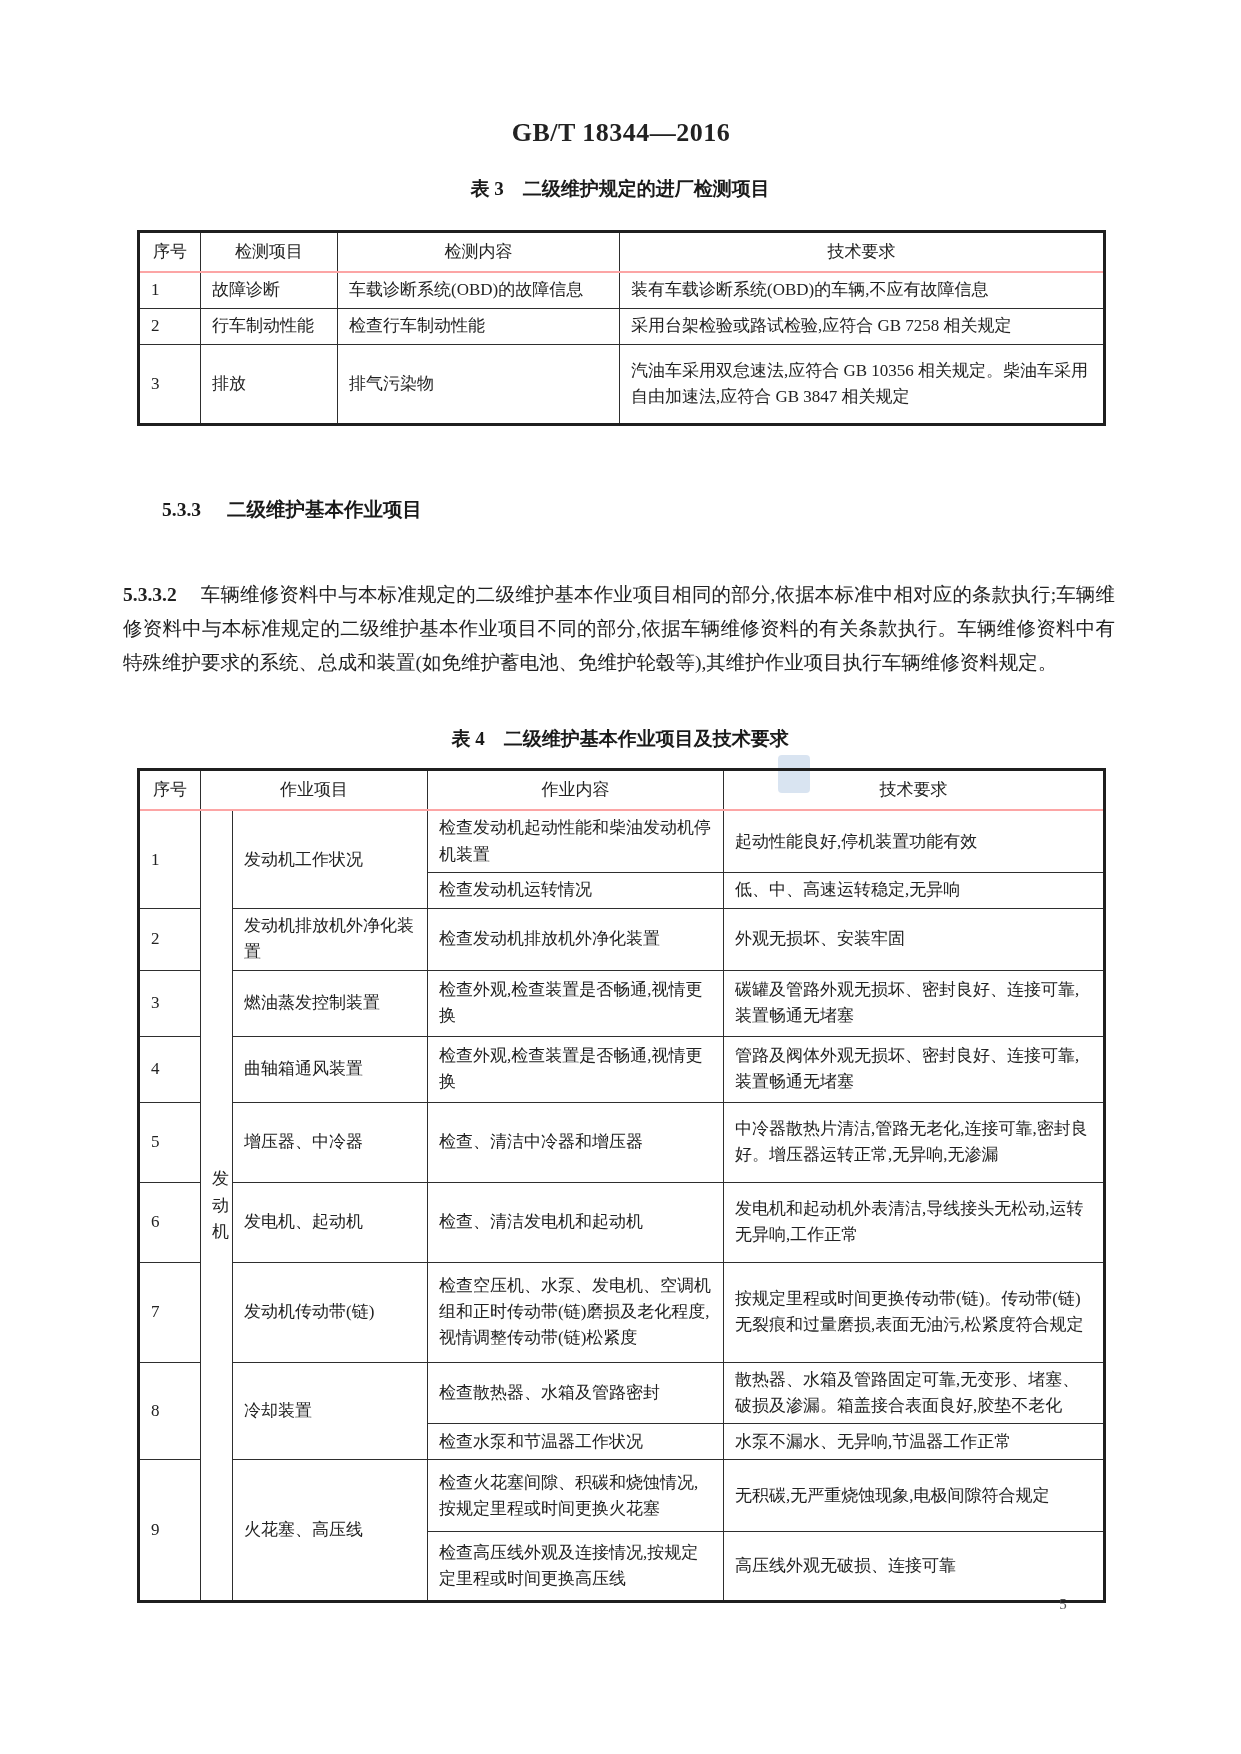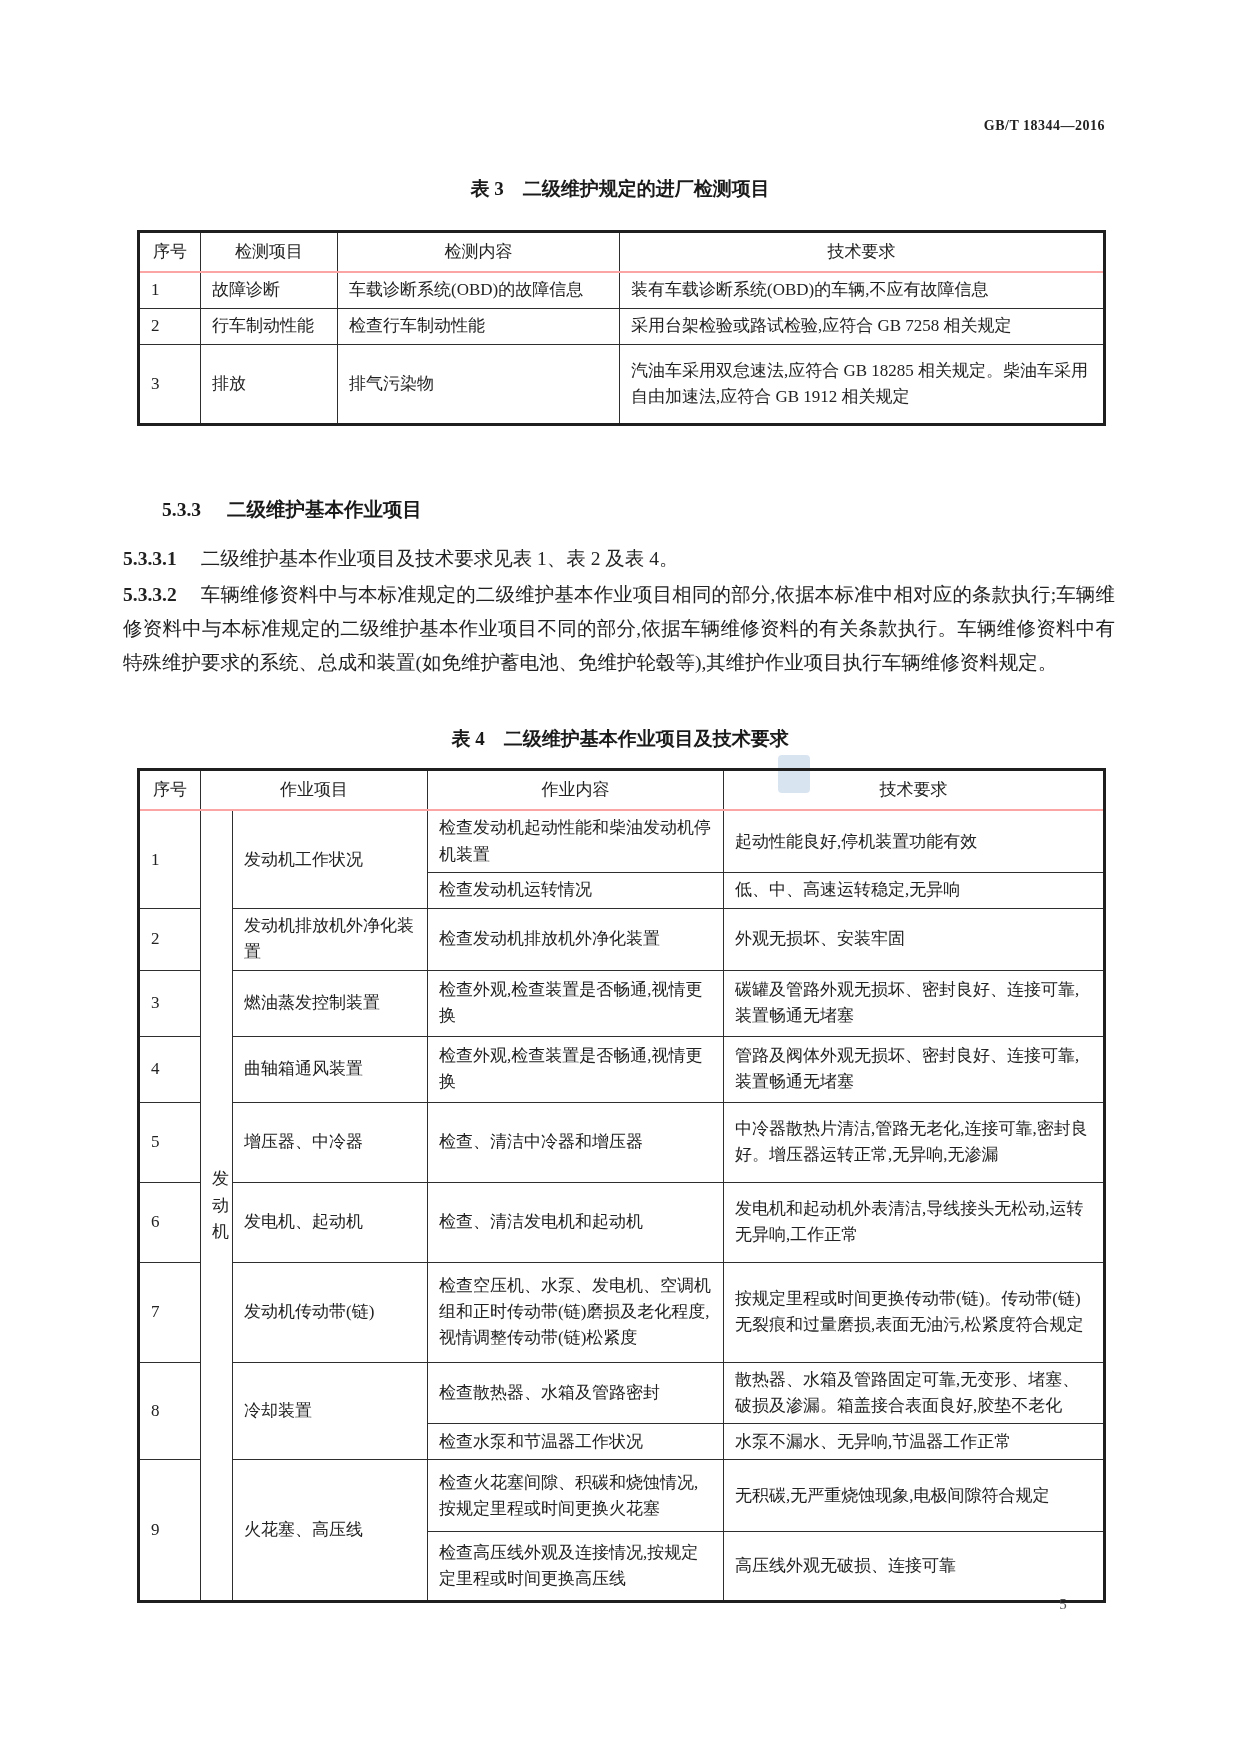--- a/index.html
+++ b/index.html
@@ -11,22 +11,22 @@
     background: #ffffff;
     font-family: "Liberation Serif", "DejaVu Serif", serif;
     color: #1d1d1d;
     overflow: hidden;
   }
   .doc-number {
     position: absolute;
     top: 118px;
     left: 137px;
     width: 968px;
-    text-align: right;
-    font-size: 14px;
+    text-align: center;
+    font-size: 26px;
     font-weight: bold;
     letter-spacing: 0.5px;
     color: #222;
   }
   .table-title {
     position: absolute;
     left: 137px;
     width: 966px;
     text-align: center;
     font-size: 19px;
@@ -146,32 +146,29 @@
       <tr style="height:36px">
         <td class="c-center">2</td>
         <td>行车制动性能</td>
         <td>检查行车制动性能</td>
         <td>采用台架检验或路试检验,应符合 GB 7258 相关规定</td>
       </tr>
       <tr style="height:80px">
         <td class="c-center">3</td>
         <td>排放</td>
         <td>排气污染物</td>
-        <td>汽油车采用双怠速法,应符合 GB 18285 相关规定。柴油车采用自由加速法,应符合 GB 1912 相关规定</td>
+        <td>汽油车采用双怠速法,应符合 GB 10356 相关规定。柴油车采用自由加速法,应符合 GB 3847 相关规定</td>
       </tr>
     </tbody>
   </table>
 
   <div class="heading-533">
     <span class="num">5.3.3</span><span>二级维护基本作业项目</span>
   </div>
 
-  <p class="para" id="para-5331">
-    <span class="num">5.3.3.1</span><span>二级维护基本作业项目及技术要求见表 1、表 2 及表 4。</span>
-  </p>
 
   <p class="para" id="para-5332">
     <span class="num">5.3.3.2</span><span>车辆维修资料中与本标准规定的二级维护基本作业项目相同的部分,依据本标准中相对应的条款执行;车辆维修资料中与本标准规定的二级维护基本作业项目不同的部分,依据车辆维修资料的有关条款执行。车辆维修资料中有特殊维护要求的系统、总成和装置(如免维护蓄电池、免维护轮毂等),其维护作业项目执行车辆维修资料规定。</span>
   </p>
 
   <div class="table-title" id="t4-title">表 4　二级维护基本作业项目及技术要求</div>
 
   <div class="watermark"></div>
 
   <table class="doc-table" id="table4">

